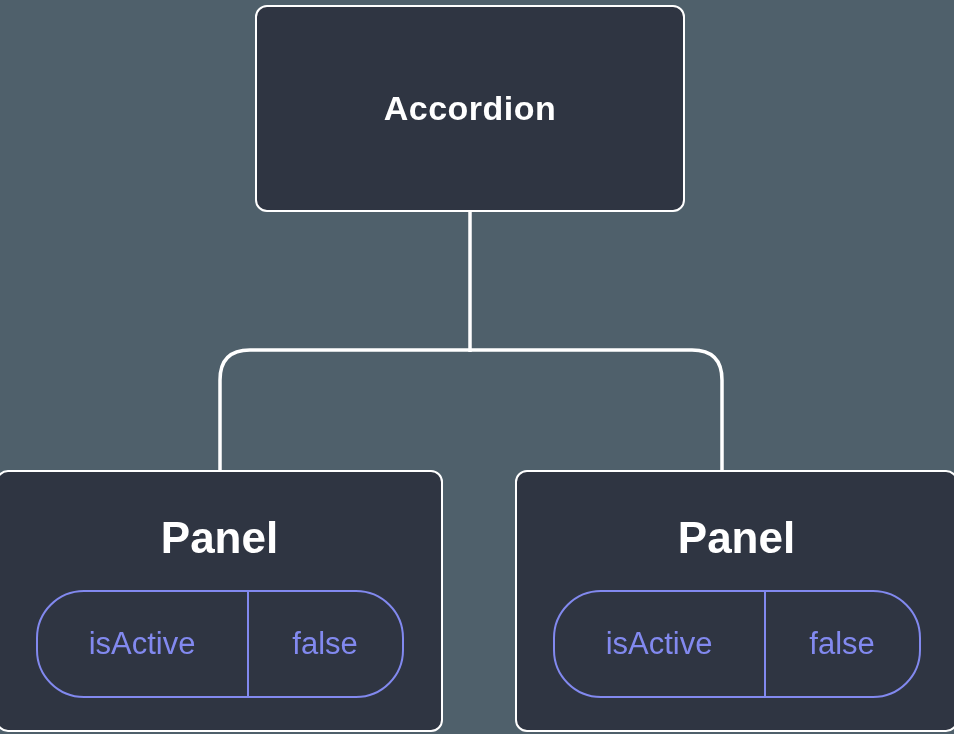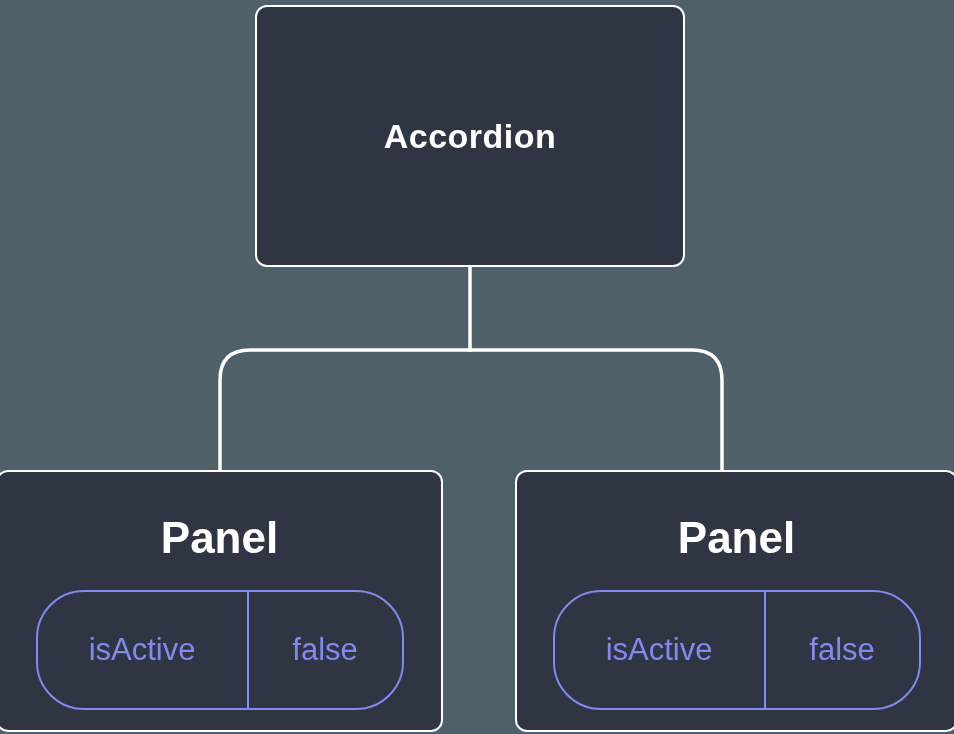--- a/index.html
+++ b/index.html
@@ -38,21 +38,21 @@
     z-index:2;
     background:var(--node-fill);
     border:2.5px solid var(--node-border);
     border-radius:12px;
     color:var(--label-text);
   }
   .node.root{
     left:255px;
     top:5px;
     width:430px;
-    height:262px;
+    height:207px;
     display:flex;
     align-items:center;
     justify-content:center;
   }
   .node-title{
     font-size:34px;
     font-weight:700;
     letter-spacing:.5px;
     color:var(--label-text);
   }
@@ -74,21 +74,21 @@
   }
   .panel-title{
     font-size:44px;
     font-weight:700;
     line-height:40px;
     color:var(--label-text);
   }
   .state-pill{
     margin-top:32px;
     width:368px;
-    height:120px;
+    height:108px;
     border:2.5px solid var(--state-accent);
     border-radius:48px;
     display:flex;
     align-items:stretch;
     overflow:hidden;
   }
   .state-cell{
     display:flex;
     align-items:center;
     justify-content:center;

